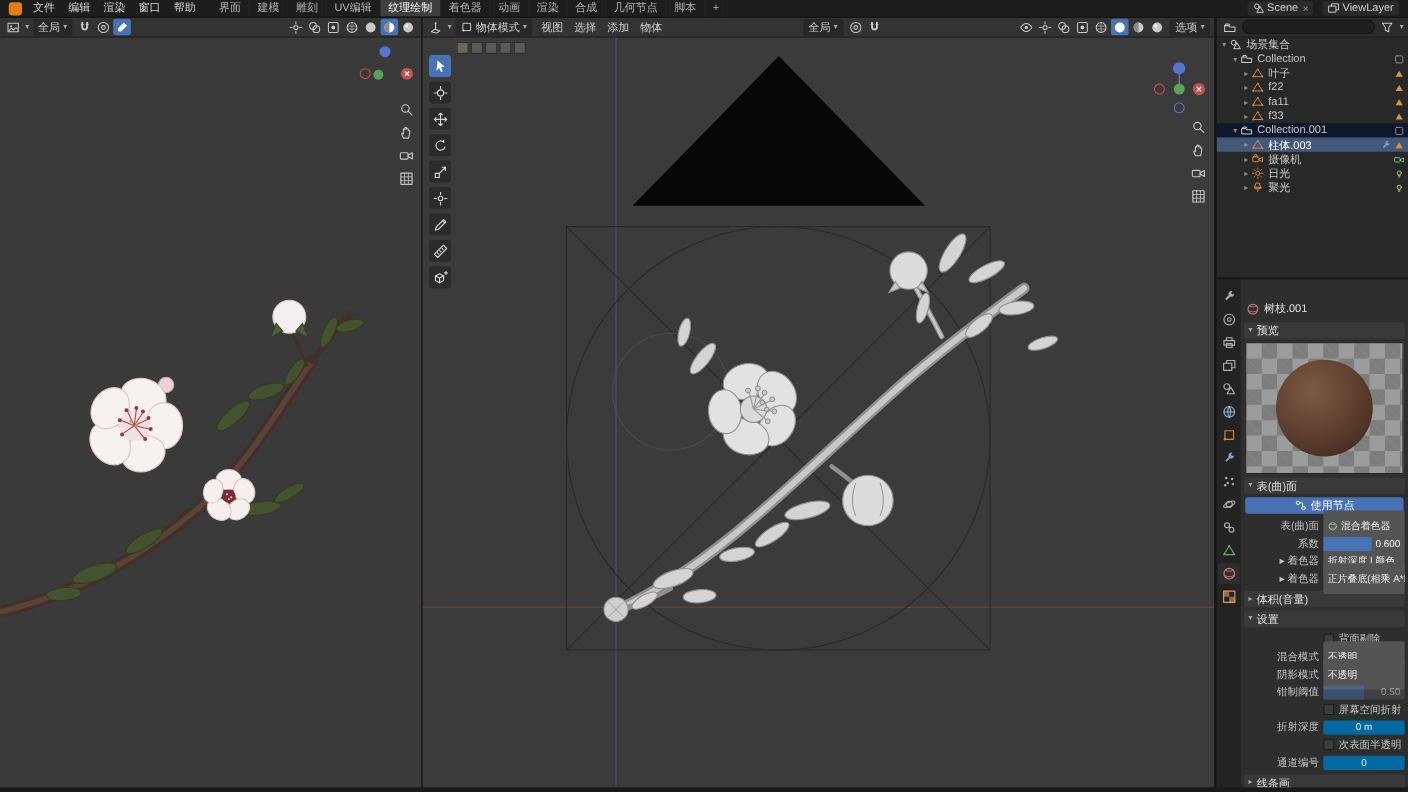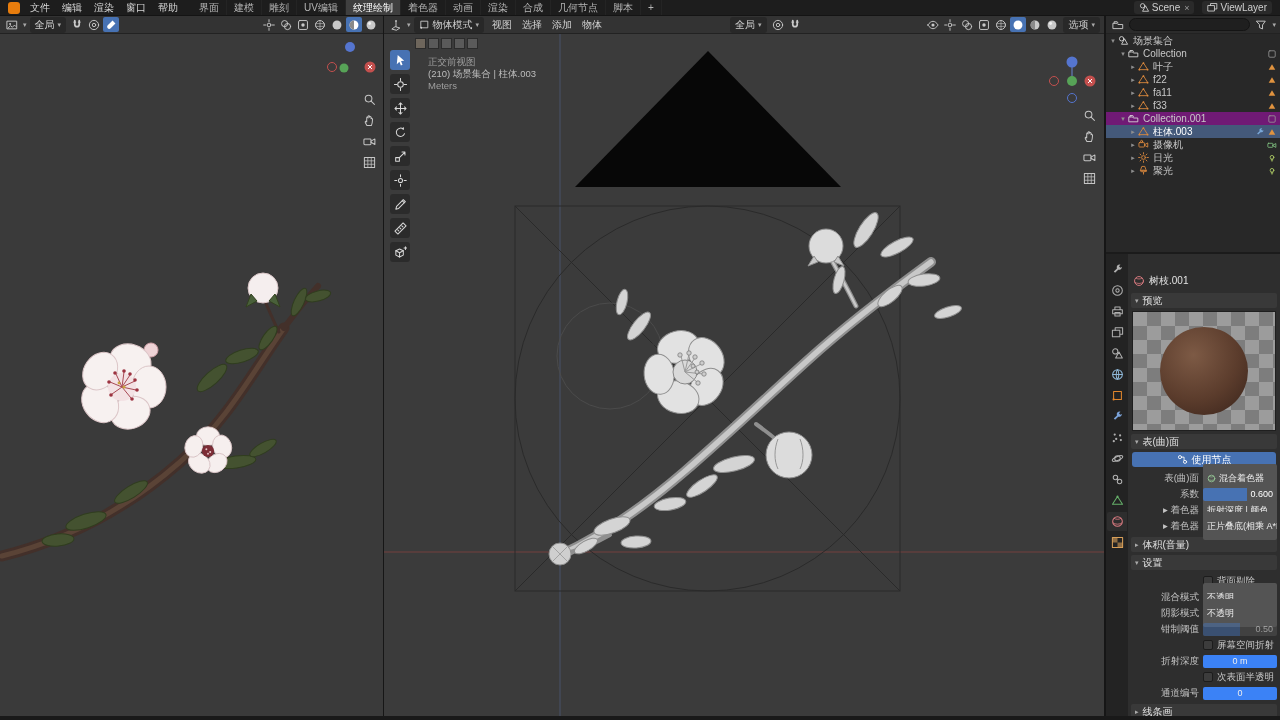--- a/index.html
+++ b/index.html
@@ -58,21 +58,21 @@
   .vp-info{position:absolute;left:44px;top:22px;color:#9f9f9f;font-size:9.5px;line-height:12px;z-index:6}
   .vp-info .l2{color:#bdbdbd}
   .nav-col{position:absolute;display:flex;flex-direction:column;gap:6px;z-index:6;color:#c6c6c6}
   #rv-nav{right:7px;top:74px}
   #lv-nav{right:6px;top:58px}
   .nav-ic{width:15px;height:15px;display:flex;align-items:center;justify-content:center}
 
   
   #outliner{position:absolute;left:1106px;top:34px;width:174px;height:218px;background:#282828;z-index:10;overflow:hidden}
   .ol-row{height:13px;display:flex;align-items:center;font-size:10px;padding-left:2px;color:#c8c8c8}
-  .ol-row.soft{background:#701a75}
+  .ol-row.soft{background:#0f172a}
   .ol-row.active{background:#44597a;color:#fff}
   .ol-exp{width:10px;font-size:7px;color:#8f8f8f;text-align:center;flex:none}
   .ol-ic{width:13px;display:flex;flex:none}
   .ol-label{margin-left:2px;flex:1;white-space:nowrap;overflow:hidden}
   .ol-right{display:flex;gap:2px;margin-right:3px}
   #hsep{position:absolute;left:1106px;top:252px;width:174px;height:2px;background:#1b1b1b;z-index:11}
 
   
   #properties{position:absolute;left:1106px;top:254px;width:174px;height:462px;background:#2e2e2e;display:flex;z-index:10}
   .ptabs{width:22px;background:#232323;display:flex;flex-direction:column;align-items:center;padding-top:6px;gap:2px;flex:none}
@@ -91,21 +91,21 @@
              justify-content:center;gap:4px;margin:3px 1px}
   .prow{display:flex;align-items:center;height:16px;gap:4px}
   .plabel{width:68px;text-align:right;color:#c2c2c2;white-space:nowrap;overflow:hidden;flex:none;font-size:9.5px}
   .pw{flex:1;display:flex;align-items:center;min-width:0}
   .wdrop{flex:1;height:28px;background:#545454;border-radius:2px;display:flex;align-items:center;gap:3px;
          padding:0 4px;color:#ededed;font-size:9px;white-space:nowrap;overflow:hidden}
   .wslider{flex:1;height:13px;background:#545454;border-radius:2px;position:relative;overflow:hidden}
   .wslider .fill{position:absolute;left:0;top:0;bottom:0;background:#4772b3}
   .wslider .val{position:absolute;right:4px;top:0;line-height:13px;color:#fff;font-size:9px}
   .wslider.disabled{opacity:.5}
-  .wnum{flex:1;height:13px;background:#3b82f6;border-radius:2px;color:#ededed;font-size:9px;
+  .wnum{flex:1;height:13px;background:#0369a1;border-radius:2px;color:#ededed;font-size:9px;
         display:flex;align-items:center;justify-content:center}
   .chk{width:10px;height:10px;background:#3c3c3c;border:1px solid #1c1c1c;border-radius:2px;flex:none}
   .chk-label{margin-left:4px;color:#c8c8c8;font-size:9.5px;white-space:nowrap;overflow:hidden}
 
   .bottombar{position:absolute;left:0;top:716px;width:1280px;height:4px;background:#191919;z-index:20}
 </style>
 </head>
 <body>
 
 <div class="app">
@@ -581,25 +581,20 @@
           </svg>
         </div>
       </div>
     <div id="paint-slots" class="paint-slots">
         <div class="slot"></div>
         <div class="slot"></div>
         <div class="slot"></div>
         <div class="slot"></div>
         <div class="slot"></div>
       </div>
-    <div class="vp-info">
-      <div>正交前视图</div>
-      <div class="l2">(210) 场景集合 | 柱体.003</div>
-      <div>Meters</div>
-    </div>
     <div id="rv-nav" class="nav-col">
         <span class="nav-ic">
           <svg viewBox="0 0 14 14" width="13" height="13" fill="none" stroke="currentColor" stroke-width="1.1" stroke-linecap="round" stroke-linejoin="round">
             <circle cx="6" cy="6" r="3.6"></circle>
             <path d="M8.7 8.7l3.6 3.6"></path>
           </svg>
         </span>
         <span class="nav-ic">
           <svg viewBox="0 0 14 14" width="13" height="13" fill="none" stroke="currentColor" stroke-width="1.1" stroke-linecap="round" stroke-linejoin="round">
             <path d="M4.2 12.5c-.8-1.6-2.2-3.4-1.8-4.3.3-.7 1.2-.4 1.6.3V4.2c0-1.1 1.4-1.1 1.5 0V2.8c0-1.1 1.5-1.1 1.6 0v.7c.1-1 1.5-.9 1.6.2v1.5c.3-.8 1.6-.6 1.6.5-.1 2.6-.4 4.8-1.3 6.8z"></path>

